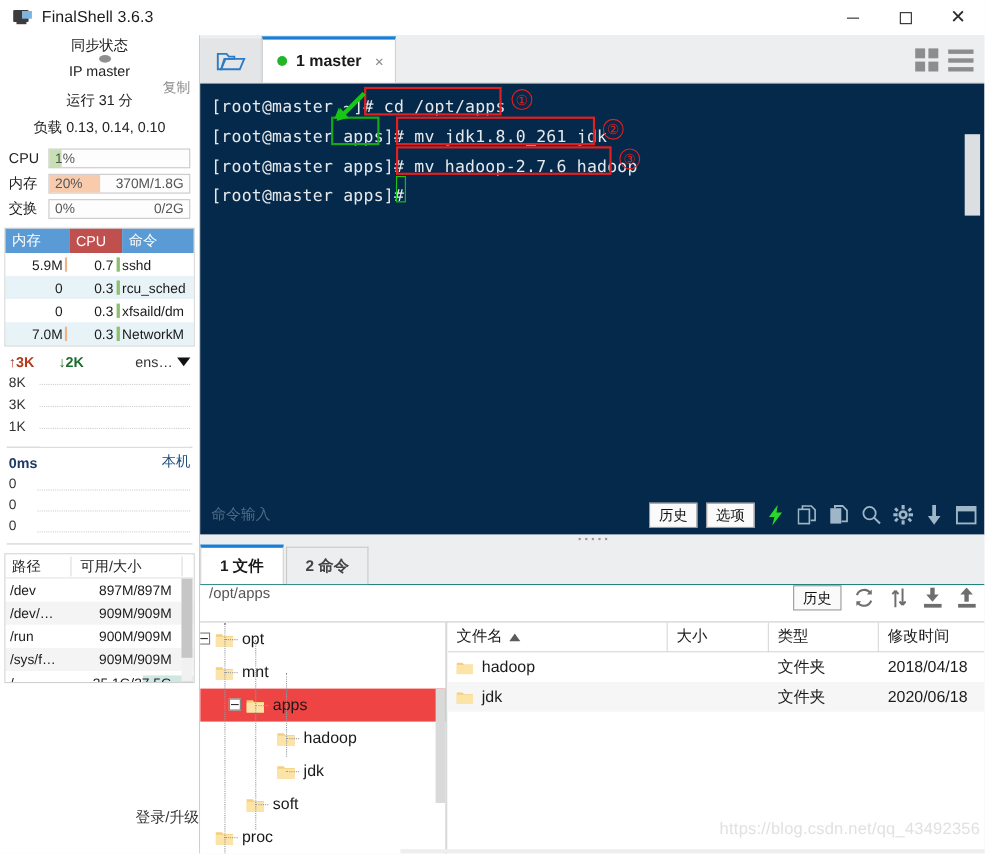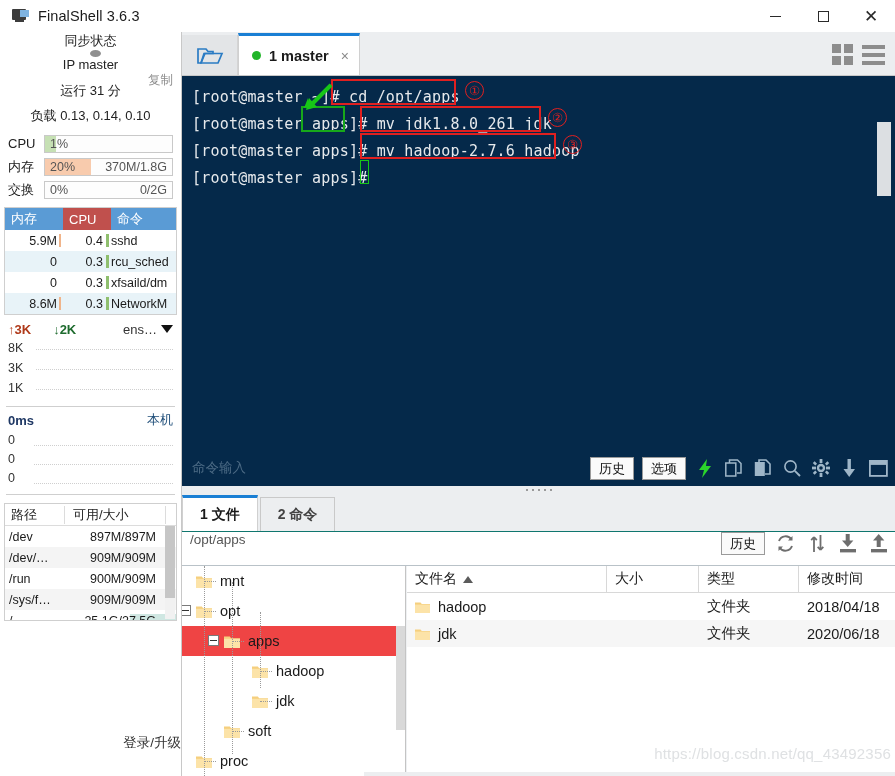--- a/index.html
+++ b/index.html
@@ -281,21 +281,21 @@
       <div id="proc-head">
         <div class="ph ph-mem">内存</div>
         <div class="ph ph-cpu">CPU</div>
         <div class="ph ph-cmd">命令</div>
       </div>
       <div class="proc-row">
         <span class="pr-mem">5.9M</span>
         <span class="pr-bar1">
             <i></i>
           </span>
-        <span class="pr-cpu">0.4</span>
+        <span class="pr-cpu">0.7</span>
         <span class="pr-bar2">
             <i></i>
           </span>
         <span class="pr-cmd">sshd</span>
       </div>
       <div class="proc-row alt">
         <span class="pr-mem">0</span>
         <span class="pr-bar1"></span>
         <span class="pr-cpu">0.3</span>
         <span class="pr-bar2">
@@ -306,21 +306,21 @@
       <div class="proc-row">
         <span class="pr-mem">0</span>
         <span class="pr-bar1"></span>
         <span class="pr-cpu">0.3</span>
         <span class="pr-bar2">
             <i></i>
           </span>
         <span class="pr-cmd">xfsaild/dm</span>
       </div>
       <div class="proc-row alt">
-        <span class="pr-mem">8.6M</span>
+        <span class="pr-mem">7.0M</span>
         <span class="pr-bar1">
             <i></i>
           </span>
         <span class="pr-cpu">0.3</span>
         <span class="pr-bar2">
             <i></i>
           </span>
         <span class="pr-cmd">NetworkM</span>
       </div>
     </div>
@@ -666,37 +666,37 @@
             <path d="M3 6.5 L8.7 0 L14.4 6.5 Z" fill="#6e6e6e"></path>
             <rect x="1" y="15" width="16" height="3.4" fill="#6e6e6e"></rect>
           </svg>
         </span>
       </div>
     </div>
 
     <div id="tree-pane">
       <div id="tree-items">
           <div class="tree-item">
-            <span style="display:inline-block;width:14px;"></span>
-            <svg class="tw-folder" viewBox="0 0 16 13">
-              <path d="M0 1.5 h5.8 l1.4 1.7 H16 V13 H0 Z" fill="#f5cf7e"></path>
-              <path d="M0 3.8 H16 V13 H0 Z" fill="#fce3a8"></path>
-            </svg>
-            <span>mnt</span>
-          </div>
-          <div class="tree-item">
             <span class="tw-expander" style="left:-2px;top:9px;">
               <i></i>
             </span>
             <span style="display:inline-block;width:14px;"></span>
             <svg class="tw-folder" viewBox="0 0 16 13">
               <path d="M0 1.5 h5.8 l1.4 1.7 H16 V13 H0 Z" fill="#f5cf7e"></path>
               <path d="M0 3.8 H16 V13 H0 Z" fill="#fce3a8"></path>
             </svg>
             <span>opt</span>
+          </div>
+          <div class="tree-item">
+            <span style="display:inline-block;width:14px;"></span>
+            <svg class="tw-folder" viewBox="0 0 16 13">
+              <path d="M0 1.5 h5.8 l1.4 1.7 H16 V13 H0 Z" fill="#f5cf7e"></path>
+              <path d="M0 3.8 H16 V13 H0 Z" fill="#fce3a8"></path>
+            </svg>
+            <span>mnt</span>
           </div>
           <div class="tree-item selected">
             <span class="tw-expander" style="left:26px;top:9px;">
               <i></i>
             </span>
             <span style="display:inline-block;width:42px;"></span>
             <svg class="tw-folder" viewBox="0 0 16 13">
               <path d="M0 1.5 h5.8 l1.4 1.7 H16 V13 H0 Z" fill="#f5cf7e"></path>
               <path d="M0 3.8 H16 V13 H0 Z" fill="#fce3a8"></path>
             </svg>

